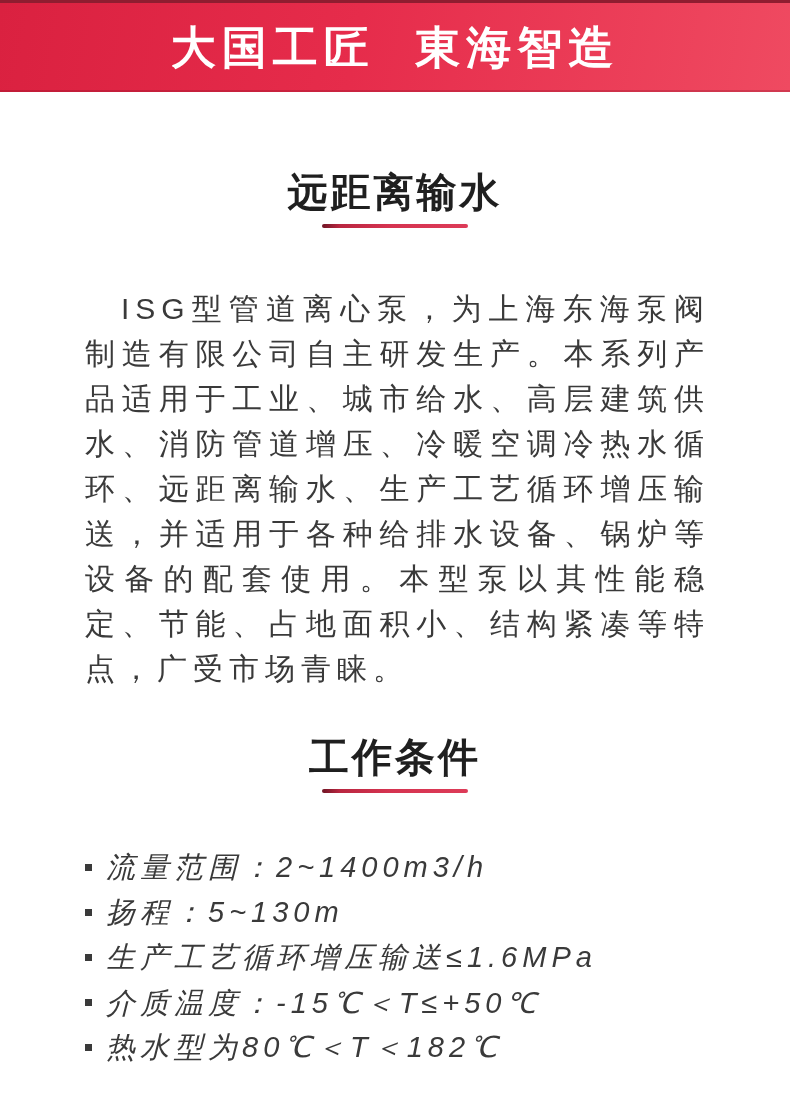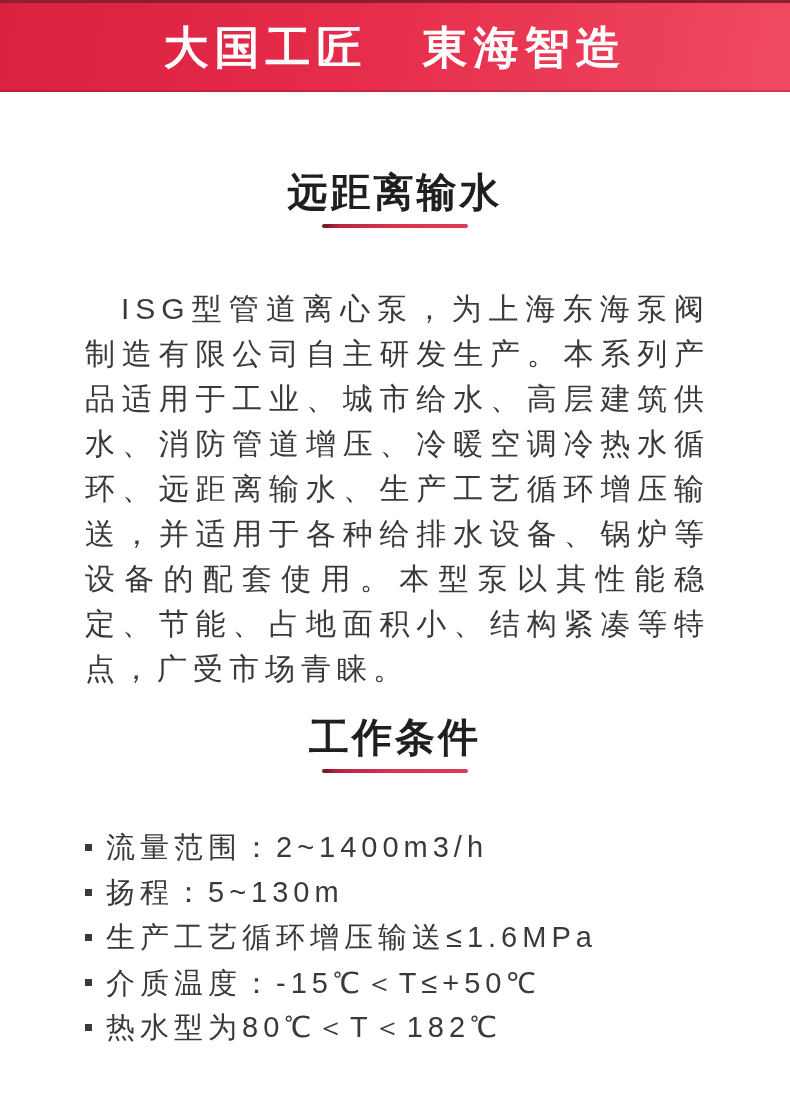--- a/index.html
+++ b/index.html
@@ -19,21 +19,20 @@
   
   .banner {
     height: 92px;
     box-sizing: border-box;
     background: linear-gradient(100deg, #da2140 0%, #e62c4b 45%, #ef4a61 100%);
     border-top: 3px solid #8f1d30;
     box-shadow: inset 0 -2px 0 rgba(120, 10, 30, 0.25);
     display: flex;
     align-items: center;
     justify-content: center;
-    font-family: Liberation Mono, monospace;
   }
   .banner-title {
     margin: 0;
     color: #ffffff;
     font-size: 45px;
     font-weight: bold;
     letter-spacing: 6px;
     word-spacing: 22px;
     white-space: nowrap;
   }
@@ -42,21 +41,21 @@
   .section-title {
     margin: 0;
     text-align: center;
     font-size: 40px;
     line-height: 48px;
     font-weight: bold;
     color: #1f1f1f;
     letter-spacing: 3px;
   }
   .overview .section-title { margin-top: 76px; }
-  .conditions .section-title { margin-top: 22px; }
+  .conditions .section-title { margin-top: 42px; }
 
   .title-underline {
     width: 146px;
     height: 4px;
     margin: 8px auto 0 auto;
     background: linear-gradient(90deg, #6f1524 0%, #b92640 12%, #d53350 45%, #dd3b58 100%);
     border-radius: 2px;
   }
 
   
@@ -68,20 +67,21 @@
     text-align: justify;
     text-indent: 36px;
     color: #3a3a3a;
   }
 
   
   .bullet-list {
     list-style: none;
     margin: 52px 0 0 85px;
     padding: 0;
+    font-style: italic;
   }
   .bullet-item {
     display: flex;
     align-items: center;
     height: 45px;
     font-size: 29px;
     letter-spacing: 5px;
     color: #3a3a3a;
     white-space: nowrap;
   }

